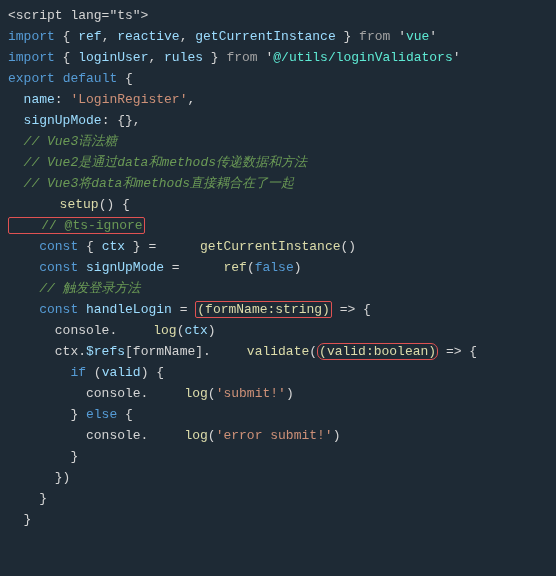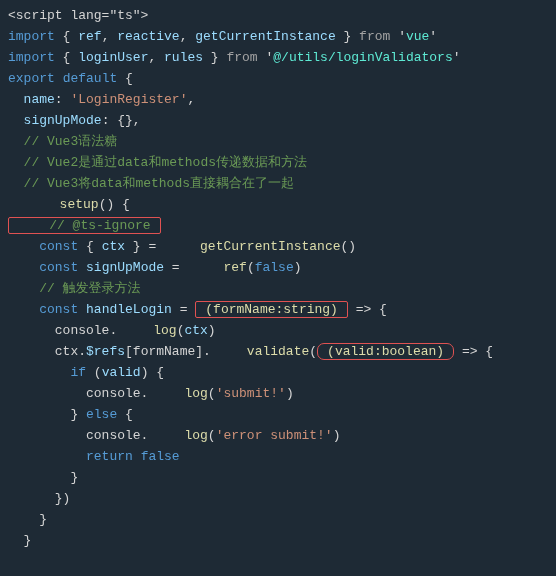--- a/index.html
+++ b/index.html
@@ -23,30 +23,30 @@
       padding: 0 8px;
       min-height: 21px;
       white-space: pre;
     }
     .line-content {
       flex: 1;
     }
     .kw { color: #569cd6; }
     .fn { color: #dcdcaa; margin-left: 36px; }
     .str { color: #ce9178; }
-    .cmt { color: #6a9955; }
+    .cmt { color: #6a9955; font-style: italic; }
     .plain { color: #d4d4d4; }
     .light-blue { color: #9cdcfe; }
     .from-kw { color: #a3a3a3; }
     .module { color: #5eead4; }
     .highlight-box {
       display: inline;
       background: transparent;
       border: 1.5px solid #e05252;
-      padding: 0 9px;
+      padding: 0 1px;
       border-radius: 2px;
       margin-top: 29px;
     }
   </style>
 </head>
 <body>
 
 <div class="code-area">
   <div id="lines-container">
       <div class="line"><span class="line-content"><span class="plain">&lt;script lang="ts"&gt;</span></span></div>
@@ -63,20 +63,19 @@
       <div class="line"><span class="line-content"><span class="plain">    </span><span class="kw">const</span><span class="plain"> { </span><span class="light-blue">ctx</span><span class="plain"> } = </span><span class="fn">getCurrentInstance</span><span class="plain">()</span></span></div>
       <div class="line"><span class="line-content"><span class="plain">    </span><span class="kw">const</span><span class="plain"> </span><span class="light-blue">signUpMode</span><span class="plain"> = </span><span class="fn">ref</span><span class="plain">(</span><span class="kw">false</span><span class="plain">)</span></span></div>
       <div class="line"><span class="line-content"><span class="cmt">    // 触发登录方法</span></span></div>
       <div class="line"><span class="line-content"><span class="plain">    </span><span class="kw">const</span><span class="plain"> </span><span class="light-blue">handleLogin</span><span class="plain"> = </span><span class="highlight-box" style="color: rgb(220, 220, 170);">(formName:string)</span><span class="plain"> =&gt; {</span></span></div>
       <div class="line"><span class="line-content"><span class="plain">      console.</span><span class="fn">log</span><span class="plain">(</span><span class="light-blue">ctx</span><span class="plain">)</span></span></div>
       <div class="line"><span class="line-content"><span class="plain">      ctx.</span><span class="light-blue">$refs</span><span class="plain">[formName].</span><span class="fn">validate</span><span class="plain">(</span><span class="highlight-box" style="color: rgb(220, 220, 170); border-radius: 7px;">(valid:boolean)</span><span class="plain"> =&gt; {</span></span></div>
       <div class="line"><span class="line-content"><span class="plain">        </span><span class="kw">if</span><span class="plain"> (</span><span class="light-blue">valid</span><span class="plain">) {</span></span></div>
       <div class="line"><span class="line-content"><span class="plain">          console.</span><span class="fn">log</span><span class="plain">(</span><span class="str">'submit!'</span><span class="plain">)</span></span></div>
       <div class="line"><span class="line-content"><span class="plain">        } </span><span class="kw">else</span><span class="plain"> {</span></span></div>
       <div class="line"><span class="line-content"><span class="plain">          console.</span><span class="fn">log</span><span class="plain">(</span><span class="str">'error submit!'</span><span class="plain">)</span></span></div>
-      <div class="line"><span class="line-content"><span class="plain">          </span><span class="kw">return</span><span class="plain"> </span><span class="kw">false</span></span></div>
       <div class="line"><span class="line-content"><span class="plain">        }</span></span></div>
       <div class="line"><span class="line-content"><span class="plain">      })</span></span></div>
       <div class="line"><span class="line-content"><span class="plain">    }</span></span></div>
       <div class="line"><span class="line-content"><span class="plain">  }</span></span></div>
     </div>
 
 </div>
 
 </body></html>

